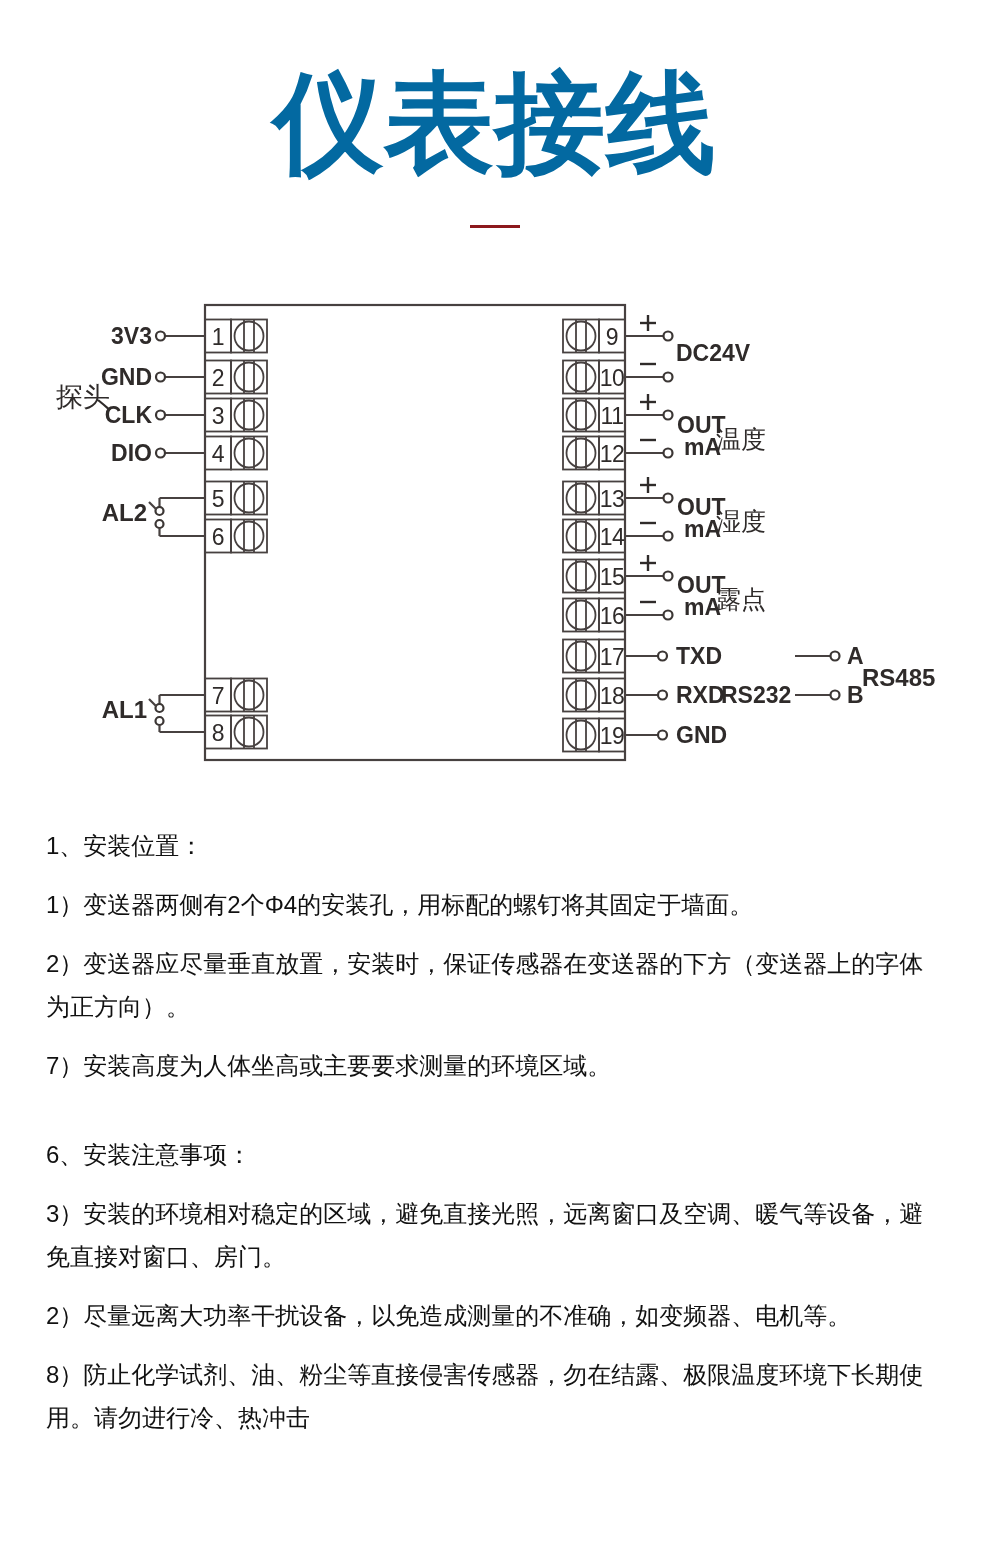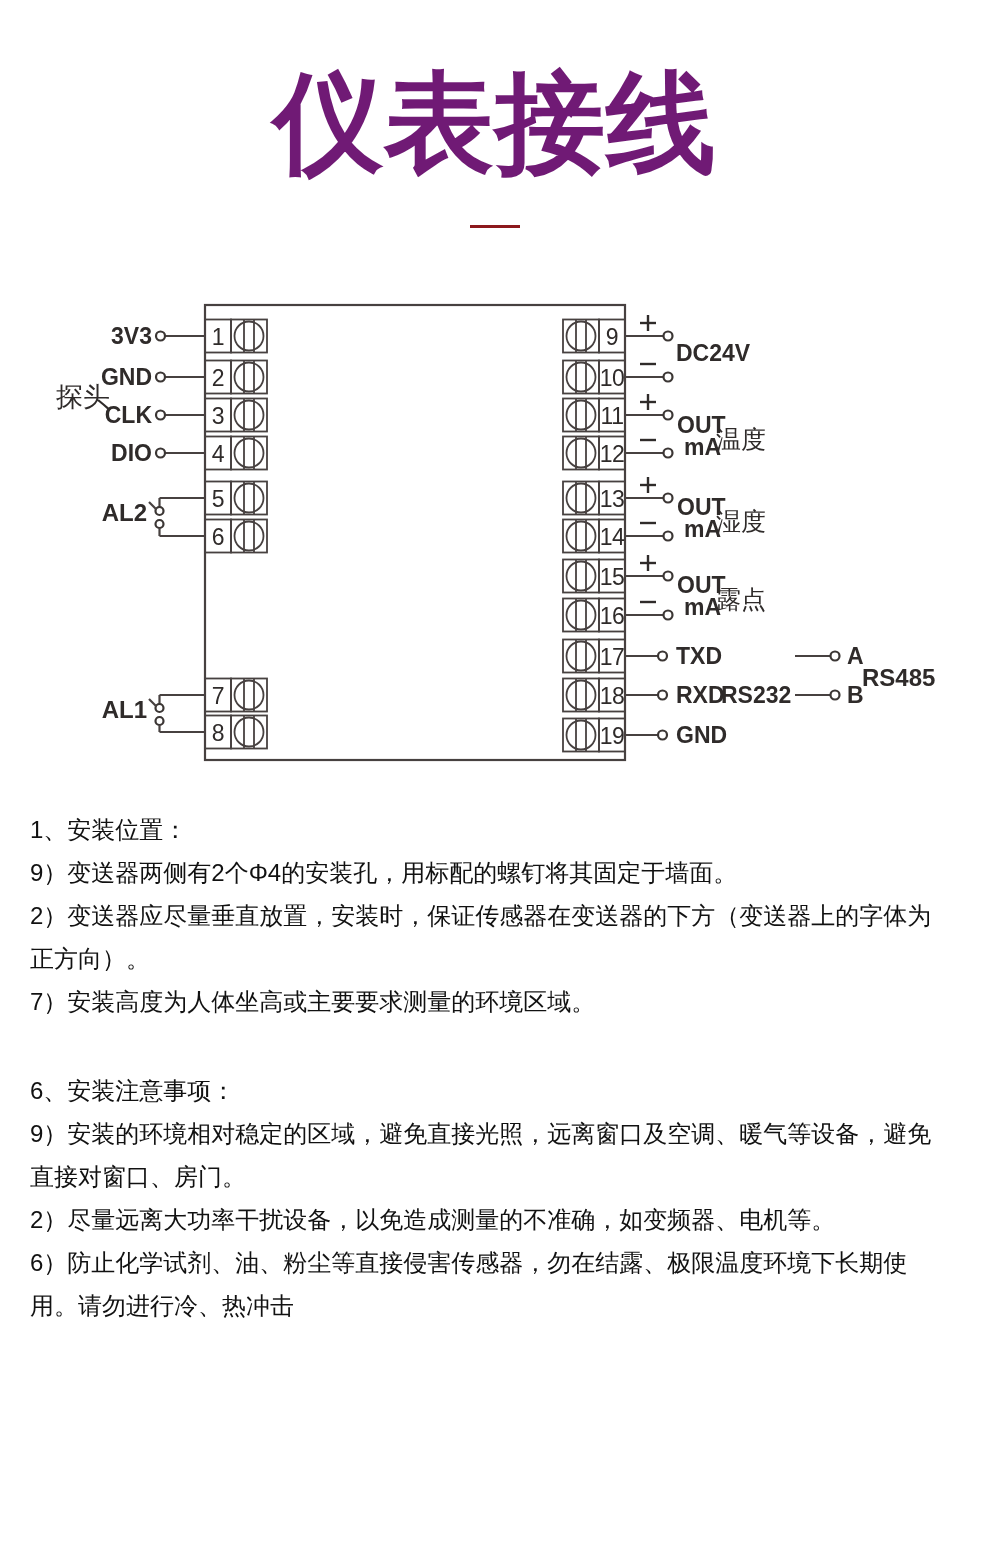--- a/index.html
+++ b/index.html
@@ -1,36 +1,36 @@
 <!DOCTYPE html>
 <html><head>
 <meta charset="utf-8">
 <style>
   html,body{margin:0;padding:0;}
   body{width:990px;height:1547px;background:#ffffff;font-family:"Liberation Sans","DejaVu Sans",sans-serif;overflow:hidden;}
 
   .hero{height:290px;box-sizing:border-box;padding-top:50px;text-align:center;}
-  .hero h1{margin:0;font-size:110px;line-height:1.32;font-weight:900;color:#701a75;letter-spacing:1px;}
+  .hero h1{margin:0;font-size:110px;line-height:1.32;font-weight:900;color:#0369a1;letter-spacing:1px;}
   .divider{width:50px;height:3px;margin:30px auto 0;}
 
   .diagram{position:relative;height:500px;}
   .diagram svg{position:absolute;left:0;top:0;}
   .diagram svg .shape{fill:none;stroke:#474140;}
   .diagram svg .cell{stroke-width:1.8;}
   .diagram svg .devbox{stroke-width:2.2;}
   .diagram svg .wire{stroke-width:2.2;stroke-linecap:butt;}
   .diagram svg .node{fill:#ffffff;stroke:#3b3634;stroke-width:2.2;}
   .diagram svg .mark{stroke:#2f2b2a;stroke-width:2.4;}
   .diagram svg text{fill:#2f2b2a;}
   .num{font-size:23px;letter-spacing:-0.5px;}
   .sig{font-size:23px;font-weight:bold;}
   .cjk{font-size:25px;font-weight:500;}
 
   .content{padding:18px 50px 0 30px;font-size:24px;line-height:43px;color:#111111;}
-  .content p{margin:0;}
+  .content p{margin:16px;}
   .section + .section{margin-top:46px;}
 </style>
 </head>
 <body>
 
 <div class="hero">
   <h1>仪表接线</h1>
   <div class="divider" style="background: rgb(140, 24, 28);"></div>
 </div>
 
@@ -269,23 +269,23 @@
   </g>
   <text class="sig" x="847" y="374">A</text>
   <text class="sig" x="847" y="413">B</text>
   <text class="sig" x="862" y="396" style="font-size:24px">RS485</text>
 </svg>
 </div>
 
 <div class="content">
   <div class="section">
     <p>1、安装位置：</p>
-    <p>9）变送器两侧有2个Φ4的安装孔，用标配的螺钉将其固定于墙面。</p>
+    <p>1）变送器两侧有2个Φ4的安装孔，用标配的螺钉将其固定于墙面。</p>
     <p>2）变送器应尽量垂直放置，安装时，保证传感器在变送器的下方（变送器上的字体为正方向）。</p>
     <p>7）安装高度为人体坐高或主要要求测量的环境区域。</p>
   </div>
   <div class="section">
     <p>6、安装注意事项：</p>
-    <p>9）安装的环境相对稳定的区域，避免直接光照，远离窗口及空调、暖气等设备，避免直接对窗口、房门。</p>
+    <p>3）安装的环境相对稳定的区域，避免直接光照，远离窗口及空调、暖气等设备，避免直接对窗口、房门。</p>
     <p>2）尽量远离大功率干扰设备，以免造成测量的不准确，如变频器、电机等。</p>
-    <p>6）防止化学试剂、油、粉尘等直接侵害传感器，勿在结露、极限温度环境下长期使用。请勿进行冷、热冲击</p>
+    <p>8）防止化学试剂、油、粉尘等直接侵害传感器，勿在结露、极限温度环境下长期使用。请勿进行冷、热冲击</p>
   </div>
 </div>
 
 </body></html>

